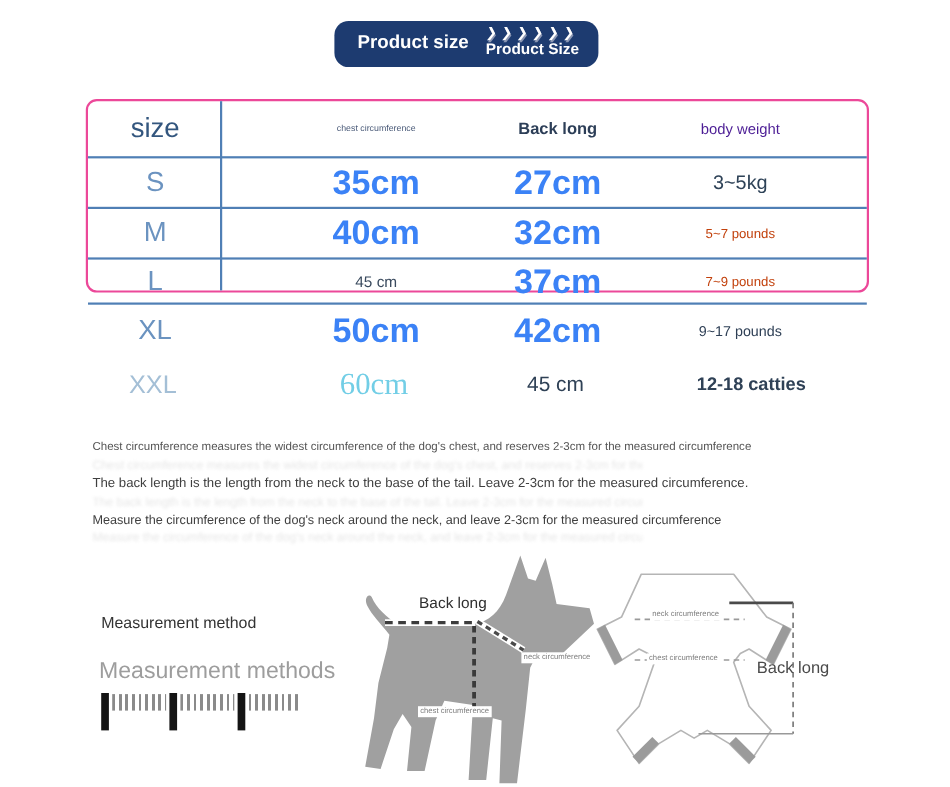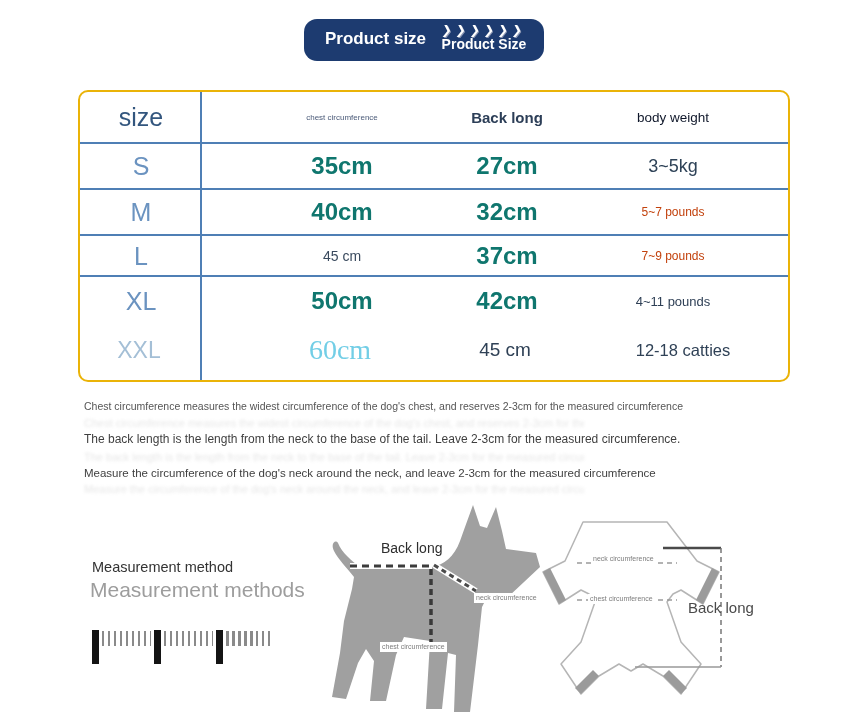--- a/index.html
+++ b/index.html
@@ -10,68 +10,68 @@
   
   .banner { position:absolute; left:304px; top:19px; width:240px; height:42px;
             background:#1d3b70; border-radius:13px; }
   .banner-left { position:absolute; left:21px; top:10px; font-size:17px; font-weight:700; color:#fff; }
   .banner-right { position:absolute; left:126px; top:4px; width:108px; text-align:center; }
   .chevrons { display:block; color:#fff; font-size:12px; letter-spacing:4px; line-height:14px;
               transform:skewX(-8deg); text-shadow:1px 1px 0 rgba(150,160,185,.9); white-space:nowrap; }
   .banner-right-label { display:block; margin-top:-1px; font-size:14px; font-weight:700; color:#fff; }
 
   
-  .size-table { position:absolute; left:78px; top:90px; width:712px; height:292px;
-                border:2px solid #eab308; border-radius:10px; }
+  .size-table { position:absolute; left:78px; top:90px; width:712px; height:176px;
+                border:2px solid #ec4899; border-radius:10px; }
   .col-divider { position:absolute; left:120px; top:0; bottom:0; width:2px; background:#4f7fb5; }
   .t-row { position:absolute; left:0; right:0; }
   .t-row.r0 { top:0;    height:50px; }
   .t-row.r1 { top:50px;  height:46px; border-top:2px solid #4f7fb5; }
   .t-row.r2 { top:96px;  height:46px; border-top:2px solid #4f7fb5; }
   .t-row.r3 { top:142px; height:41px; border-top:2px solid #4f7fb5; }
   .t-row.r4 { top:183px; height:49px; border-top:2px solid #4f7fb5; }
   .cell { position:absolute; top:50%; transform:translate(-50%,-50%); white-space:nowrap; }
   .c1 { left:61px; } .c2 { left:262px; } .c3 { left:427px; } .c4 { left:593px; }
   .h-size   { font-size:25px; color:#33567e; font-weight:500; }
   .h-chest  { font-size:8px;  color:#4a5a78; }
   .h-back   { font-size:15px; color:#2c3e57; font-weight:600; }
-  .h-weight { font-size:13.5px; color:#0f172a; font-weight:500; }
+  .h-weight { font-size:13.5px; color:#4c1d95; font-weight:500; }
   .size-letter { font-size:25px; color:#6b93c0; font-weight:500; }
-  .val-blue    { font-size:24px; color:#0f766e; font-weight:700; }
+  .val-blue    { font-size:31px; color:#3b82f6; font-weight:700; }
   .val-dark    { font-size:18px; color:#2e4257; font-weight:500; }
   .val-dark-sm { font-size:14px; color:#3a4a5e; font-weight:500; }
   .weight-sm   { font-size:12px; color:#c2410c;text-align:center; }
   .weight-md   { font-size:13px; color:#2e3f55; }
 
   
   .xxl-row { position:absolute; left:78px; top:328px; width:712px; height:44px; }
   .xxl-size  { font-family:Liberation Sans, sans-serif; font-size:23px; color:#a4bfd6; }
   .xxl-chest { font-family:"Liberation Serif", serif; font-size:28px; color:#72cee6;text-align:center; }
   .xxl-back  { font-size:19px; color:#2f4156; font-weight:500; }
-  .xxl-weight{ font-size:16.5px; color:#2f4156; font-weight:400; left:605px; }
+  .xxl-weight{ font-size:16.5px; color:#2f4156; font-weight:700; left:605px; }
 
   
   .note { position:absolute; left:84px; white-space:nowrap; }
   .note1 { top:400px; font-size:10.5px; color:#555; }
   .note2 { top:432px; font-size:12px;  color:#3f3f3f; }
   .note3 { top:467px; font-size:11.5px; color:#3f3f3f; }
   .note-ghost { position:absolute; left:84px; font-size:11px; color:#9a9a9a; opacity:.25;
                 filter:blur(1.5px); white-space:nowrap; max-width:500px; overflow:hidden; }
   .ghost1 { top:417px; } .ghost2 { top:451px; } .ghost3 { top:483px; }
 
   
   .ps-box { position:absolute; left:578px; top:406px; width:210px; height:76px;
             background:#1d3f73; border-radius:6px 22px 6px 22px; }
   .ps-line1 { position:absolute; left:22px; top:15px; font-size:11.5px; color:#e9eef6; white-space:nowrap; }
   .ps-line2 { position:absolute; left:10px; top:40px; font-size:17.5px; font-weight:700; color:#fff; white-space:nowrap; }
   .paw { position:absolute; right:16px; top:28px; width:42px; height:40px; }
 
   
   .mm-title { position:absolute; left:92px; top:559px; font-size:14.5px; color:#333; }
-  .mm-sub   { position:absolute; left:90px; top:578px; font-size:21px; color:#9d9d9d; }
+  .mm-sub   { position:absolute; left:90px; top:598px; font-size:21px; color:#9d9d9d; }
   .ruler { position:absolute; left:92px; top:630px; width:182px; height:34px; }
   .ruler-bar { position:absolute; top:0; width:7px; height:34px; background:#141414; }
   .rb1 { left:0; } .rb2 { left:62px; } .rb3 { left:124px; }
   .ruler-ticks { position:absolute; top:1px; height:15px;
                  background:repeating-linear-gradient(90deg,#8a8a8a 0 2.5px,transparent 2.5px 6px); }
   .rt1 { left:10px; width:49px; } .rt2 { left:72px; width:49px; } .rt3 { left:134px; width:46px; }
 
   
   .dog-svg { position:absolute; left:330px; top:503px; width:222px; height:212px; }
   .garment-svg { position:absolute; left:535px; top:506px; width:200px; height:198px; }
@@ -120,21 +120,21 @@
     <div class="t-row r3">
       <span class="cell c1 size-letter">L</span>
       <span class="cell c2 val-dark-sm">45 cm</span>
       <span class="cell c3 val-blue">37cm</span>
       <span class="cell c4 weight-sm">7~9 pounds</span>
     </div>
     <div class="t-row r4">
       <span class="cell c1 size-letter">XL</span>
       <span class="cell c2 val-blue">50cm</span>
       <span class="cell c3 val-blue">42cm</span>
-      <span class="cell c4 weight-md">4~11 pounds</span>
+      <span class="cell c4 weight-md">9~17 pounds</span>
     </div>
   </div>
 
   <div class="xxl-row">
     <span class="cell c1 xxl-size">XXL</span>
     <span class="cell c2 xxl-chest">60cm</span>
     <span class="cell c3 xxl-back">45 cm</span>
     <span class="cell xxl-weight">12-18 catties</span>
   </div>
 

